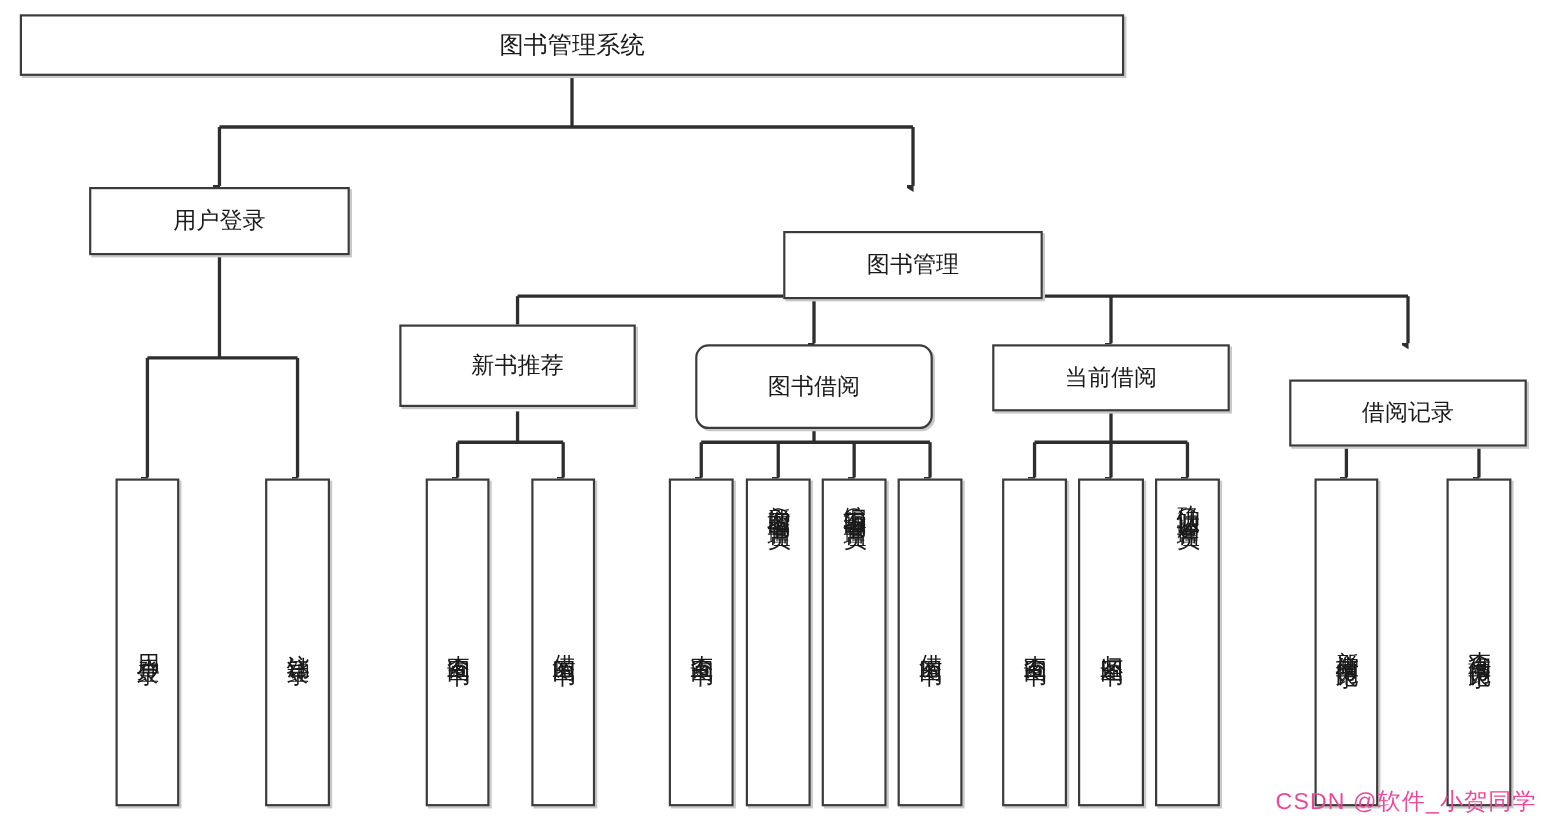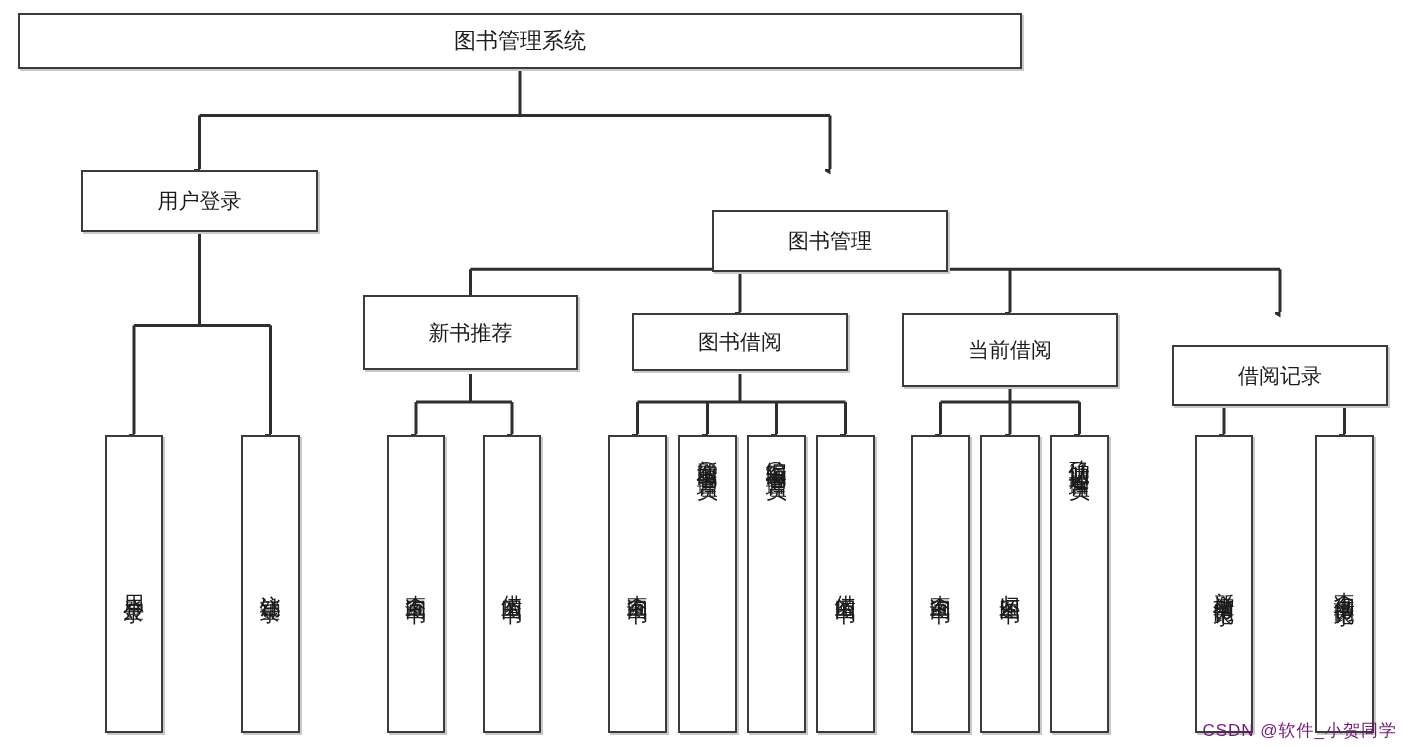--- a/index.html
+++ b/index.html
@@ -11,22 +11,22 @@
         border:2px solid #3b3b3b;display:flex;align-items:center;
         justify-content:center;}
   .node.shadow{box-shadow:2px 2px 0 0 #c9c9c9;align-items:center;}
   .node-label{color:#1a1a1a;line-height:1.12;white-space:nowrap;}
   .h-label{font-size:21px;}
   .root .h-label{font-size:22px;}
   .leaf{align-items:center;justify-content:center;padding:6px 0;}
   .leaf.top-align{align-items:flex-start;}
   .v-label{writing-mode:vertical-rl;text-orientation:upright;
            font-size:21px;letter-spacing:3px;color:#1a1a1a;}
-  #watermark{position:absolute;right:8px;bottom:5px;font-size:17px;
-             color:#701a75;letter-spacing:1px;white-space:nowrap;}
+  #watermark{position:absolute;right:8px;bottom:5px;font-size:21px;
+             color:#ec4899;letter-spacing:1px;white-space:nowrap;}
 </style>
 </head>
 <body>
 
 <div id="canvas">
   <svg id="wires" viewBox="0 0 1405 747" preserveAspectRatio="none">
       <defs>
         <marker id="arrow" markerWidth="9" markerHeight="11" refX="0.5" refY="5.5" orient="auto" markerUnits="userSpaceOnUse">
           <path d="M0,0 L9,5.5 L0,11 Z" fill="#2e2e2e" transform="rotate(90 0.5 5.5)"></path>
         </marker>
@@ -71,24 +71,24 @@
       </div>
       <div class="node shadow level2" style="left: 81px; top: 170px; width: 237px; height: 62px;">
         <span class="node-label h-label">用户登录</span>
       </div>
       <div class="node shadow level2" style="left: 712px; top: 170px; width: 236px; height: 62px; margin-top: 40px;">
         <span class="node-label h-label">图书管理</span>
       </div>
       <div class="node shadow level3" style="left: 363px; top: 295px; width: 215px; height: 75px;">
         <span class="node-label h-label">新书推荐</span>
       </div>
-      <div class="node shadow level3" style="left: 632px; top: 313px; width: 216px; height: 58px;">
+      <div class="node shadow level3" style="left: 632px; top: 313px; width: 216px; height: 77px; border-radius: 12px;">
         <span class="node-label h-label">图书借阅</span>
       </div>
-      <div class="node shadow level3" style="left: 902px; top: 313px; width: 216px; height: 74px;">
+      <div class="node shadow level3" style="left: 902px; top: 313px; width: 216px; height: 61px;">
         <span class="node-label h-label">当前借阅</span>
       </div>
       <div class="node shadow level3" style="left: 1172px; top: 313px; width: 216px; height: 61px; margin-top: 32px;">
         <span class="node-label h-label">借阅记录</span>
       </div>
       <div class="node shadow level4 leaf" style="left: 105px; top: 435px; width: 58px; height: 298px;">
         <span class="node-label v-label">用户登录</span>
       </div>
       <div class="node shadow level4 leaf" style="left: 241px; top: 435px; width: 59px; height: 298px;">
         <span class="node-label v-label">注销登录</span>

